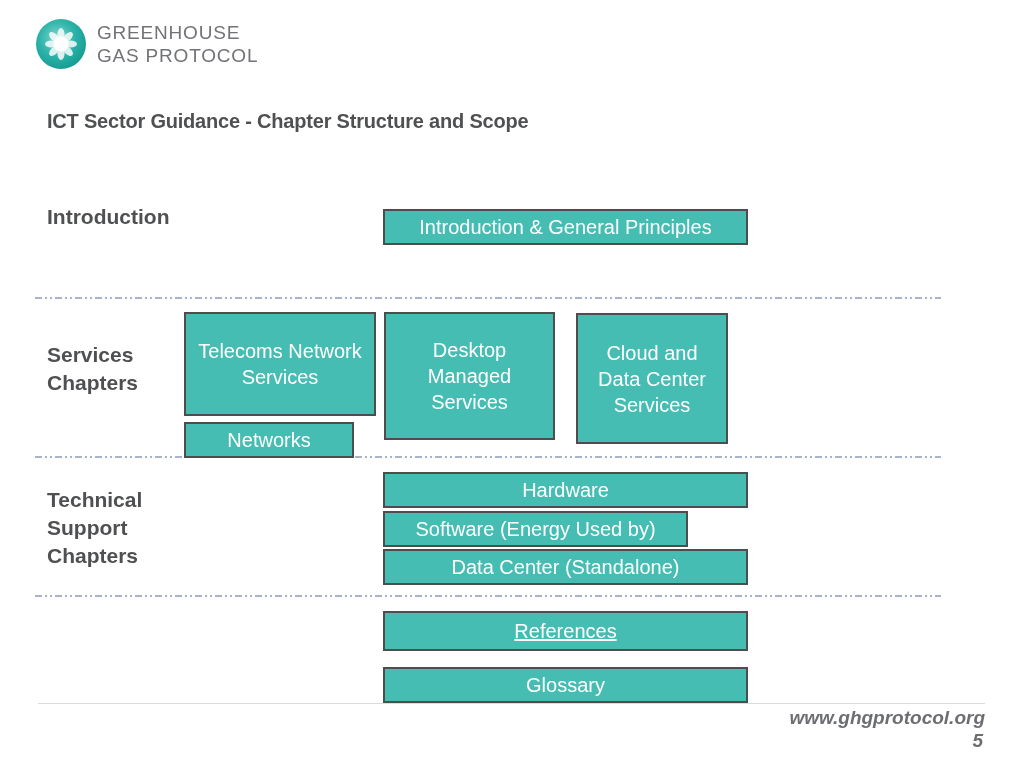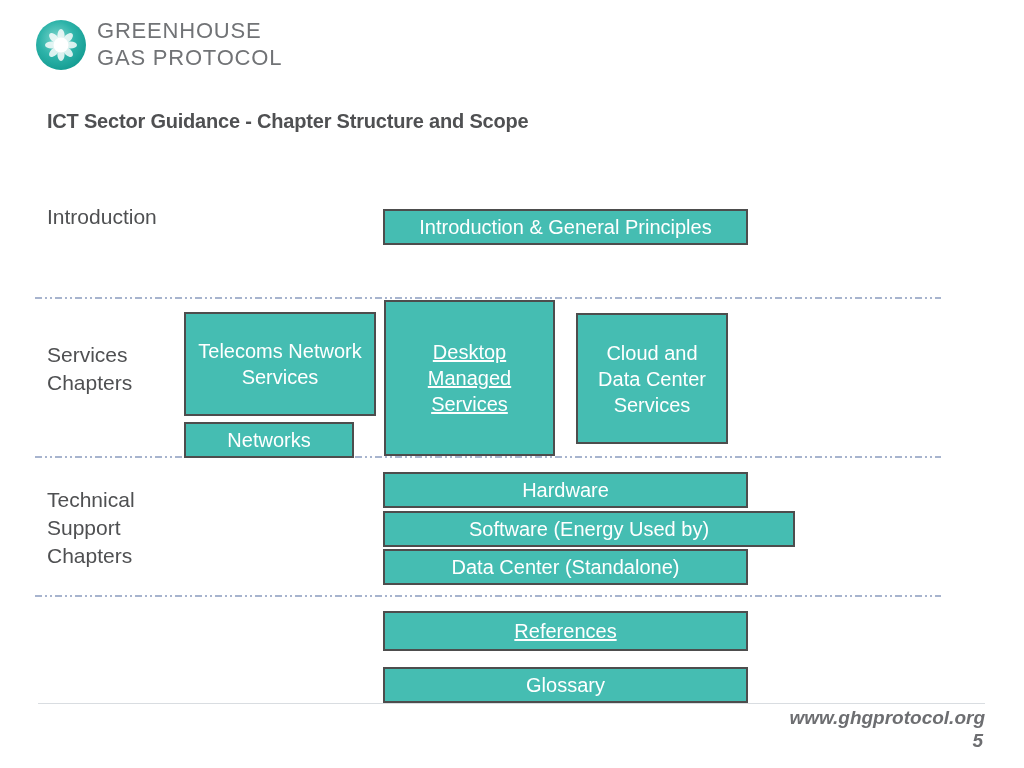--- a/index.html
+++ b/index.html
@@ -10,58 +10,58 @@
     overflow:hidden;
     font-family:"Liberation Sans","DejaVu Sans",sans-serif;
     margin:0 auto;
   }
   
   .logo{position:absolute;left:35px;top:18px;display:flex;align-items:center;}
   .logo-icon{width:52px;height:52px;display:block;}
   .logo-text{
     margin-left:10px;
     color:var(--logo_text);
-    font-size:22px;line-height:1.22;letter-spacing:0.8px;
+    font-size:19px;line-height:1.22;letter-spacing:0.8px;
     font-weight:400;
   }
   
   .title{
     position:absolute;left:47px;top:110px;margin:0;
     font-size:20px;font-weight:bold;color:var(--text_dark);
     letter-spacing:-0.2px;
   }
   
   .row-label{
     position:absolute;left:47px;width:150px;
-    font-size:21px;font-weight:normal;color:var(--text_dark);
+    font-size:21px;font-weight:bold;color:var(--text_dark);
     line-height:1.33;
   }
   .lbl-intro{top:203px;}
   .lbl-services{top:341px;width:120px;}
   .lbl-technical{top:486px;width:120px;}
   .lbl-appendices{top:637px;}
   
   .box{
     position:absolute;box-sizing:border-box;
     background:var(--teal);
     border:2px solid var(--box_border);
     color:var(--box_text);
     display:flex;align-items:center;justify-content:center;
     text-align:center;font-size:20px;line-height:1.3;
     padding:16px 6px;
   }
   .box.purple{background:var(--purple);}
   .box-intro     {left:383px;top:209px;width:365px;height:35px;}
   .box-telecoms  {left:184px;top:312px;width:192px;height:104px;}
   .box-networks  {left:184px;top:422px;width:170px;height:28px;}
-  .box-desktop   {left:384px;top:300px;width:171px;height:156px;text-decoration:underline;}
+  .box-desktop   {left:384px;top:312px;width:171px;height:128px;}
   .box-cloud     {left:576px;top:313px;width:152px;height:131px;}
   .box-enabling  {left:773px;top:313px;width:190px;height:131px;}
   .box-hardware  {left:383px;top:472px;width:365px;height:29px;}
-  .box-software  {left:383px;top:511px;width:412px;height:30px;}
+  .box-software  {left:383px;top:511px;width:305px;height:30px;}
   .box-datacenter{left:383px;top:549px;width:365px;height:29px;}
   .box-references{left:383px;top:611px;width:365px;height:40px;text-decoration:underline;}
   .box-glossary  {left:383px;top:667px;width:365px;height:29px;}
   
   .divider{
     position:absolute;left:35px;width:906px;height:2px;
     background-image:repeating-linear-gradient(to right,
       var(--dash_line) 0 7px, transparent 7px 10px,
       var(--dash_line) 10px 12px, transparent 12px 15px,
       var(--dash_line) 15px 17px, transparent 17px 20px);

